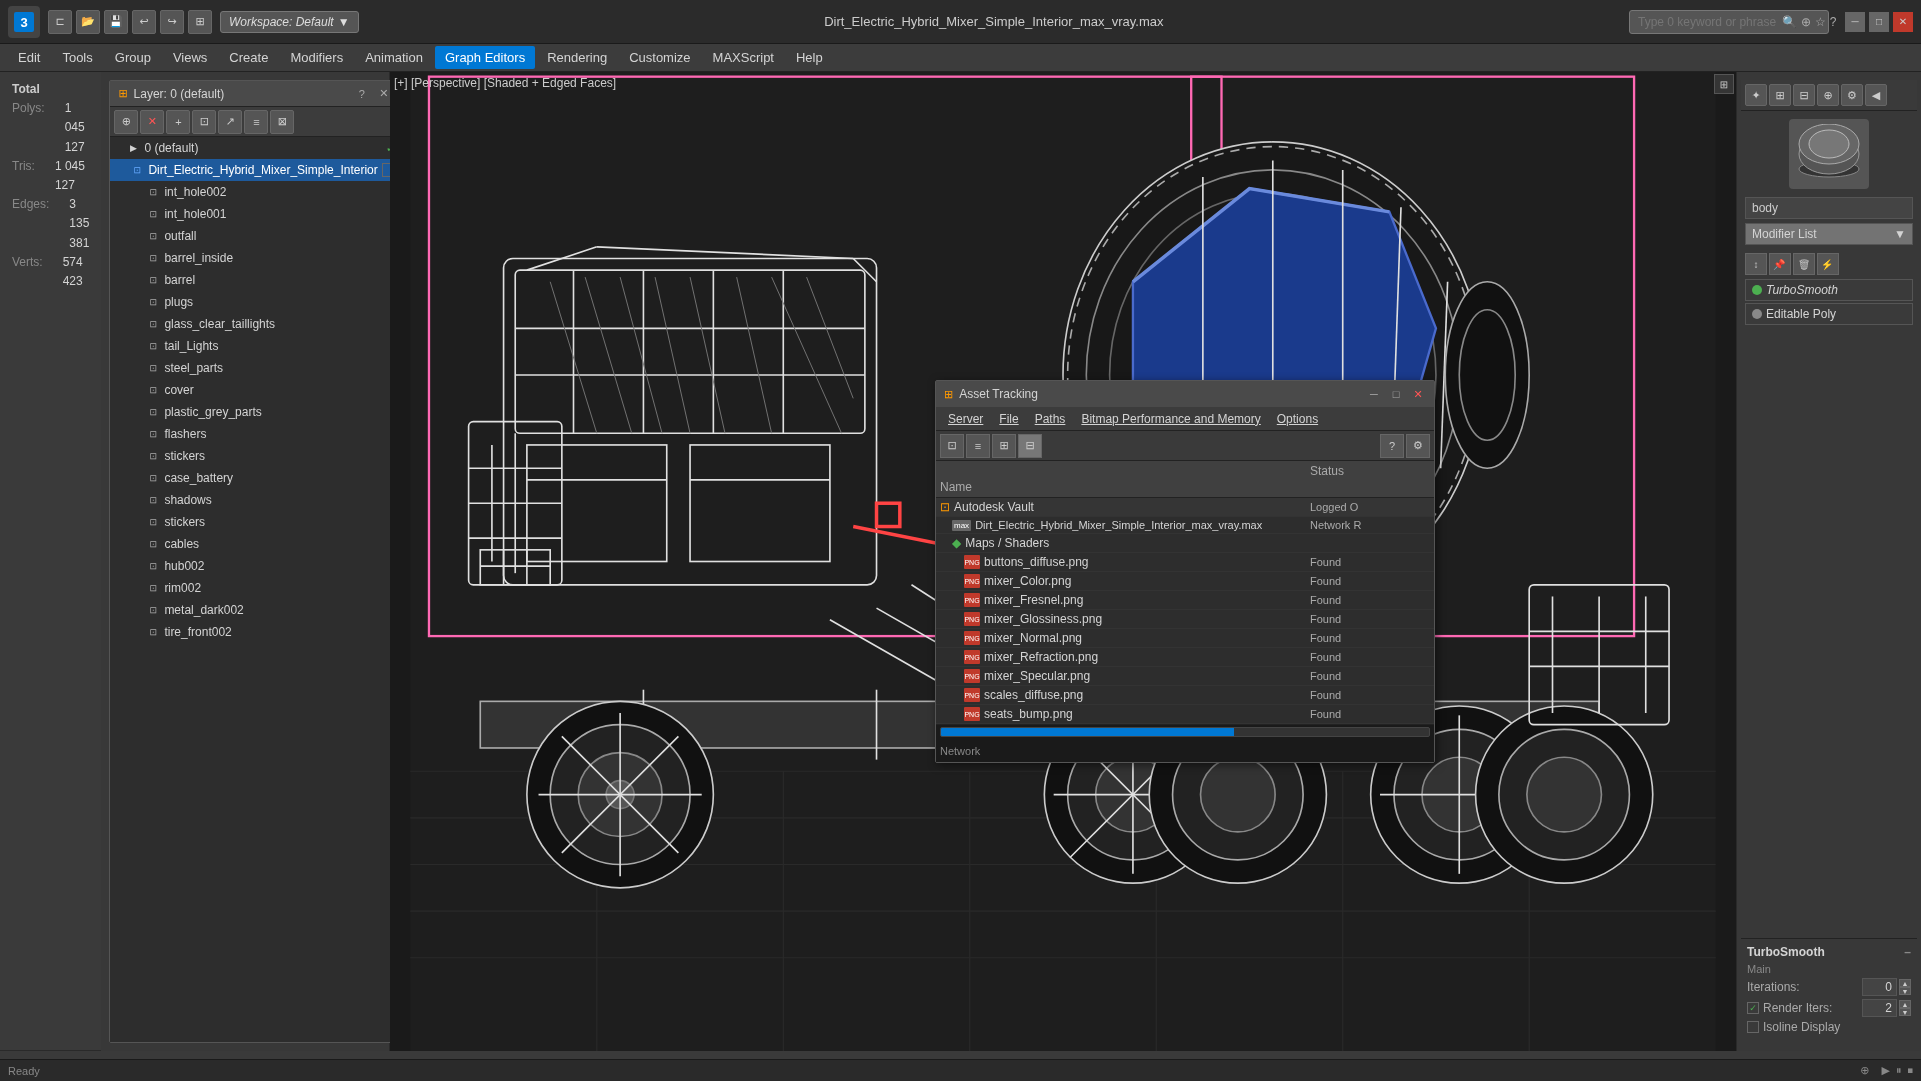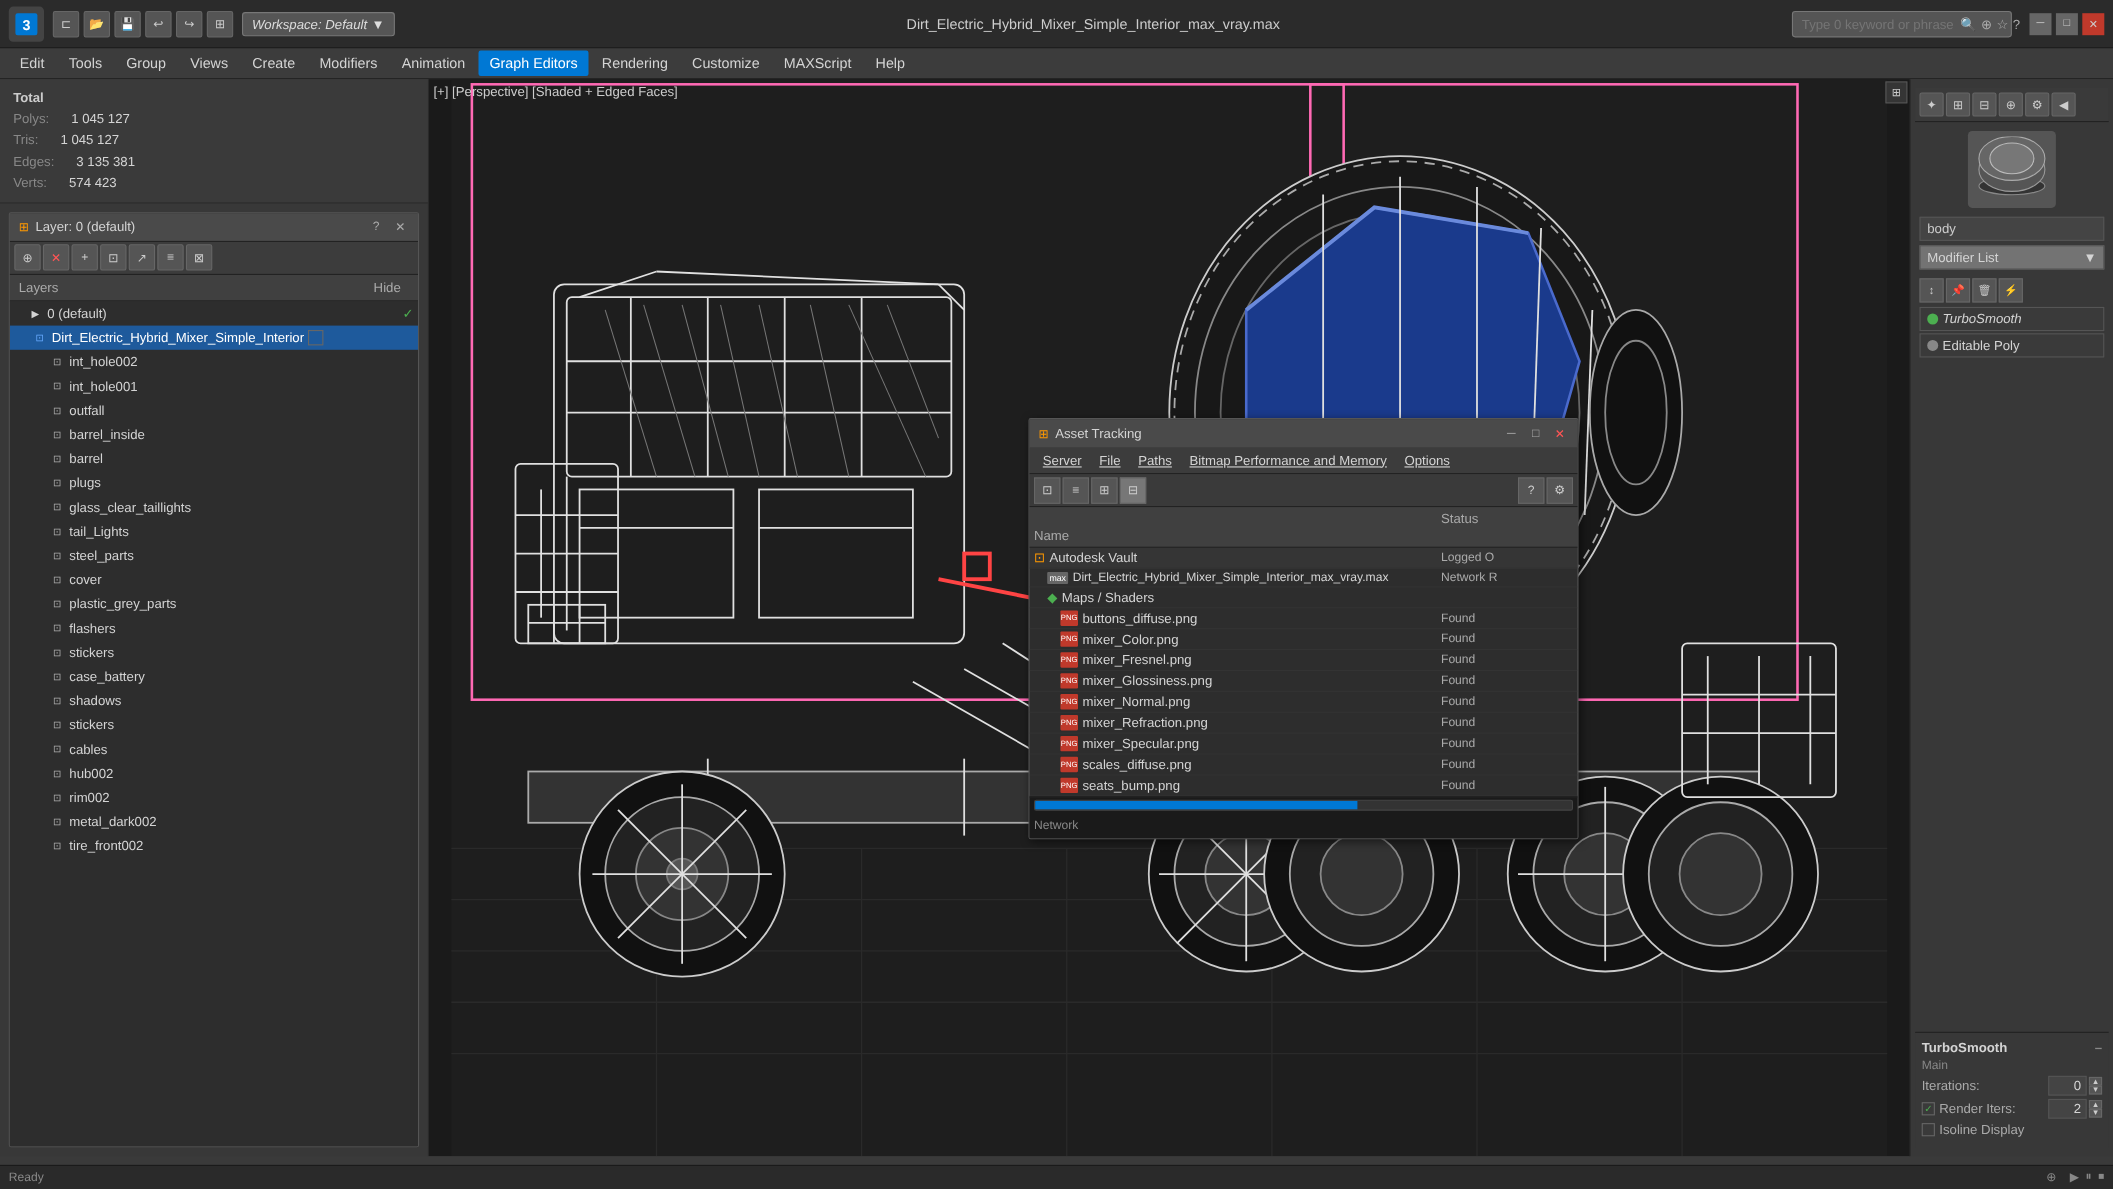--- a/index.html
+++ b/index.html
@@ -135,21 +135,21 @@
       display: flex;
       height: calc(1081px - 44px - 28px - 30px);
     }
 
     
     #left-panel {
       width: 390px;
       background: #383838;
       border-right: 1px solid #2a2a2a;
       display: flex;
-      flex-direction: column;
+      flex-direction: row;
     }
 
     
     #stats-panel {
       padding: 8px 12px;
       background: #3a3a3a;
       border-bottom: 1px solid #2a2a2a;
     }
     .stat-row {
       display: flex;
@@ -648,24 +648,20 @@
       </div>
       <div id="layer-toolbar">
         <div class="layer-tb-btn">⊕</div>
         <div class="layer-tb-btn" style="color:#f55;">✕</div>
         <div class="layer-tb-btn">+</div>
         <div class="layer-tb-btn">⊡</div>
         <div class="layer-tb-btn">↗</div>
         <div class="layer-tb-btn">≡</div>
         <div class="layer-tb-btn">⊠</div>
       </div>
-      <div id="layer-header">
-        <span id="layer-header-layers">Layers</span>
-        <span id="layer-header-hide">Hide</span>
-      </div>
       <div id="layer-list">
 
         <div class="layer-item default-layer">
           <span style="width:8px;display:inline-block;"></span>
           <span class="layer-icon">▶</span>
           <span>0 (default)</span>
           <span class="check-mark">✓</span>
         </div>
 
         <div class="layer-item layer-indent selected">

